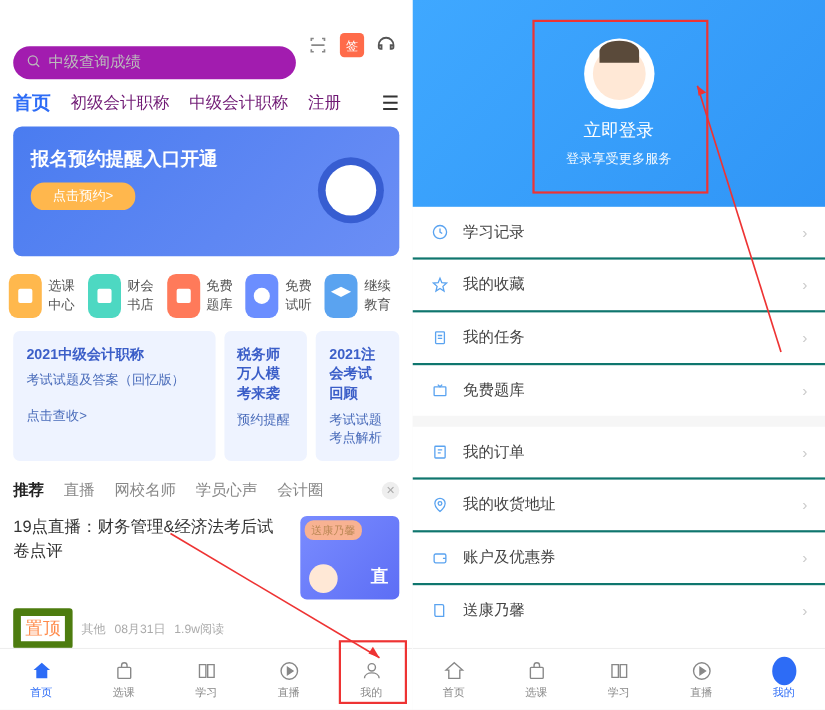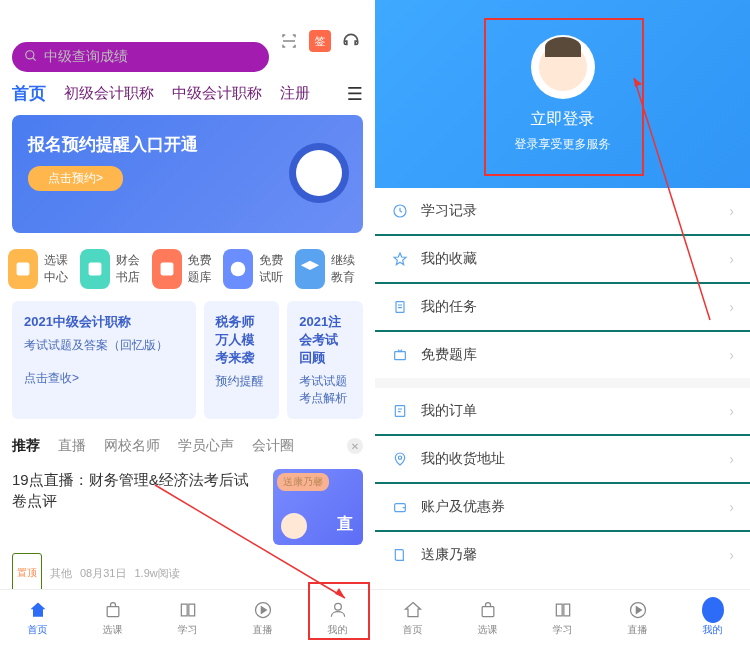--- a/index.html
+++ b/index.html
@@ -31,21 +31,21 @@
 .subtabs { display: flex; gap: 18px; padding: 6px 12px; font-size: 14px; color: #888; align-items: center; }
 .subtabs .active { color: #222; font-weight: 600; }
 .circle-x { margin-left: auto; width: 16px; height: 16px; border-radius: 50%; background: #eee; display: flex; align-items: center; justify-content: center; font-size: 10px; color: #aaa; }
 .article { padding: 8px 12px 4px; display: flex; gap: 10px; }
 .article-text { flex: 1; font-size: 15px; line-height: 1.4; }
 .article-thumb { width: 90px; height: 76px; border-radius: 6px; background: linear-gradient(135deg, #7a8cff, #5d6ef5); position: relative; overflow: hidden; }
 .thumb-badge { position: absolute; left: 4px; top: 4px; background: rgba(255,180,140,.95); color: #b85; font-size: 10px; padding: 2px 6px; border-radius: 8px; }
 .thumb-face { position: absolute; left: 8px; bottom: 6px; width: 26px; height: 26px; border-radius: 50%; background: #ffe8d6; }
 .thumb-txt { position: absolute; right: 10px; bottom: 10px; color: #fff; font-weight: 700; font-size: 16px; }
 .meta { display: flex; align-items: center; gap: 8px; padding: 4px 12px 8px; font-size: 11px; color: #aaa; }
-.tag-top { border: 1px solid #4d7c0f; color: #ff8a4a; border-radius: 3px; padding: 12px 4px; font-size: 10px; }
+.tag-top { border: 7px solid #4d7c0f; color: #ff8a4a; border-radius: 3px; padding: 1px 4px; font-size: 16px; }
 .bottom-nav { position: absolute; bottom: 0; left: 0; right: 0; height: 56px; background: #fff; border-top: 1px solid #eee; display: flex; }
 .nav-item { flex: 1; display: flex; flex-direction: column; align-items: center; justify-content: center; gap: 2px; font-size: 10px; color: #888; }
 .nav-item.active { color: #2d6cf6; }
 .nav-icon { width: 22px; height: 22px; display: flex; align-items: center; justify-content: center; }
 .arrow-path { position: absolute; pointer-events: none; }
 .red-box { position: absolute; border: 2px solid #e33; }
 
 .profile-header { height: 188px; background: linear-gradient(135deg, #3fa8ff, #3095f6); display: flex; flex-direction: column; align-items: center; justify-content: center; color: #fff; position: relative; }
 .avatar { width: 64px; height: 64px; border-radius: 50%; background: #fff; display: flex; align-items: center; justify-content: center; overflow: hidden; }
 .avatar-face { width: 48px; height: 48px; border-radius: 50%; background: #ffe8d6; position: relative; }

